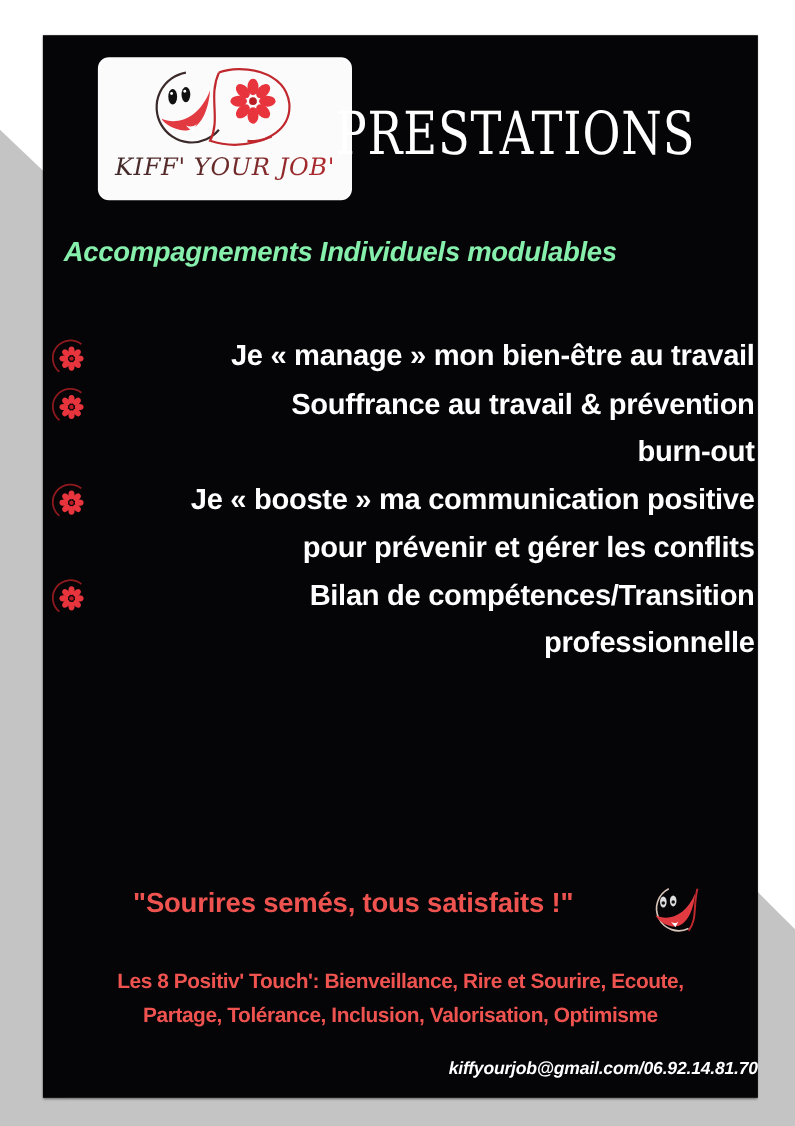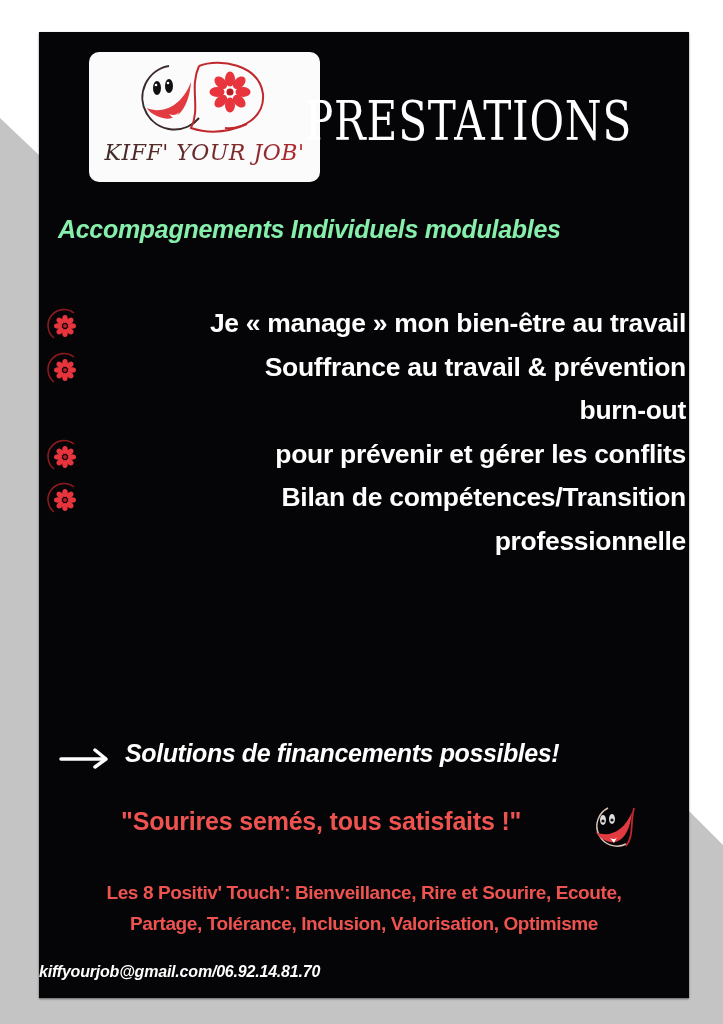--- a/index.html
+++ b/index.html
@@ -66,21 +66,21 @@
     position: absolute; left: 82px; top: 775px; color: #ef5350; font-weight: bold;
     font-size: 25px; letter-spacing: -0.2px;
   }
   .smiley-small { position: absolute; left: 547px; top: 770px; width: 56px; height: 50px; }
   .values {
     position: absolute; left: 0; width: 650px; top: 845px; text-align: center;
     color: #ef5350; font-weight: bold; font-size: 19px; line-height: 31px;
     letter-spacing: -0.4px;
   }
   .contact {
-    position: absolute; left: 0; width: 650px; top: 931px; text-align: left;
+    position: absolute; left: 0; width: 650px; top: 931px; text-align: right;
     color: #ffffff; font-weight: bold; font-style: italic; font-size: 16px;
     letter-spacing: -0.2px;
   }
 </style>
 </head>
 <body>
 
 <div class="bg-left-band"></div>
 <div class="bg-right-tri"></div>
 <div class="bg-bottom"></div>
@@ -151,38 +151,32 @@
       <svg class="ico">
           <use href="#flower"></use>
         </svg>
       <span class="cont">Souffrance au travail &amp; prévention</span>
       <span class="cont">burn-out</span>
     </div>
     <div class="item">
       <svg class="ico">
           <use href="#flower"></use>
         </svg>
+      <span class="cont">Je « booste » ma communication positive</span>
       <span class="cont" style="padding-left:0">pour prévenir et gérer les conflits</span>
     </div>
     <div class="item">
       <svg class="ico">
           <use href="#flower"></use>
         </svg>
       <span class="cont">Bilan de compétences/Transition</span>
       <span class="cont" style="padding-left:0">professionnelle</span>
     </div>
   </div>
 
-  <div class="financing">
-    <svg class="arrow" viewBox="0 0 52 22">
-      <path d="M2 12 L46 12" stroke="#fff" stroke-width="3.5" stroke-linecap="round"></path>
-      <path d="M36 3 L47 12 L36 20" fill="none" stroke="#fff" stroke-width="3.5" stroke-linecap="round" stroke-linejoin="round"></path>
-    </svg>
-    <span class="txt">Solutions de financements possibles!</span>
-  </div>
 
   <div class="slogan">"Sourires semés, tous satisfaits !"</div>
   <svg class="smiley-small" viewBox="0 0 56 50">
     <path d="M22 6 A20 20 0 1 0 40 42" fill="none" stroke="#d9c4b8" stroke-width="1.5"></path>
     <path d="M48 6 C44 22 48 34 40 44" fill="none" stroke="#c0282e" stroke-width="1.8"></path>
     <ellipse cx="17" cy="18" rx="3" ry="5" fill="#ddd"></ellipse>
     <ellipse cx="26" cy="17" rx="3" ry="5" fill="#ddd"></ellipse>
     <circle cx="17" cy="19" r="1.6" fill="#111"></circle>
     <circle cx="26" cy="18" r="1.6" fill="#111"></circle>
     <path d="M10 30 C22 36 38 30 46 10 C44 30 36 42 24 40 C16 38 12 34 10 30 Z" fill="#e23a41"></path>

